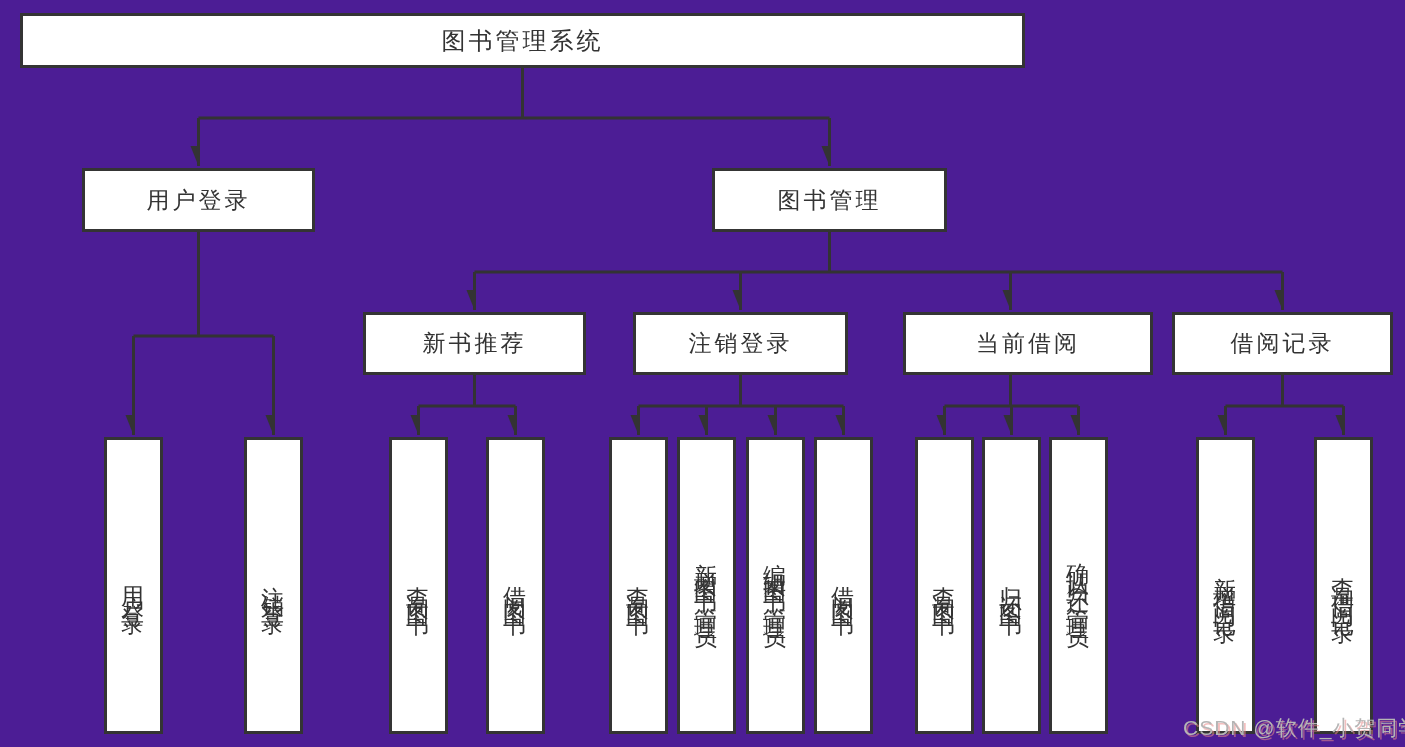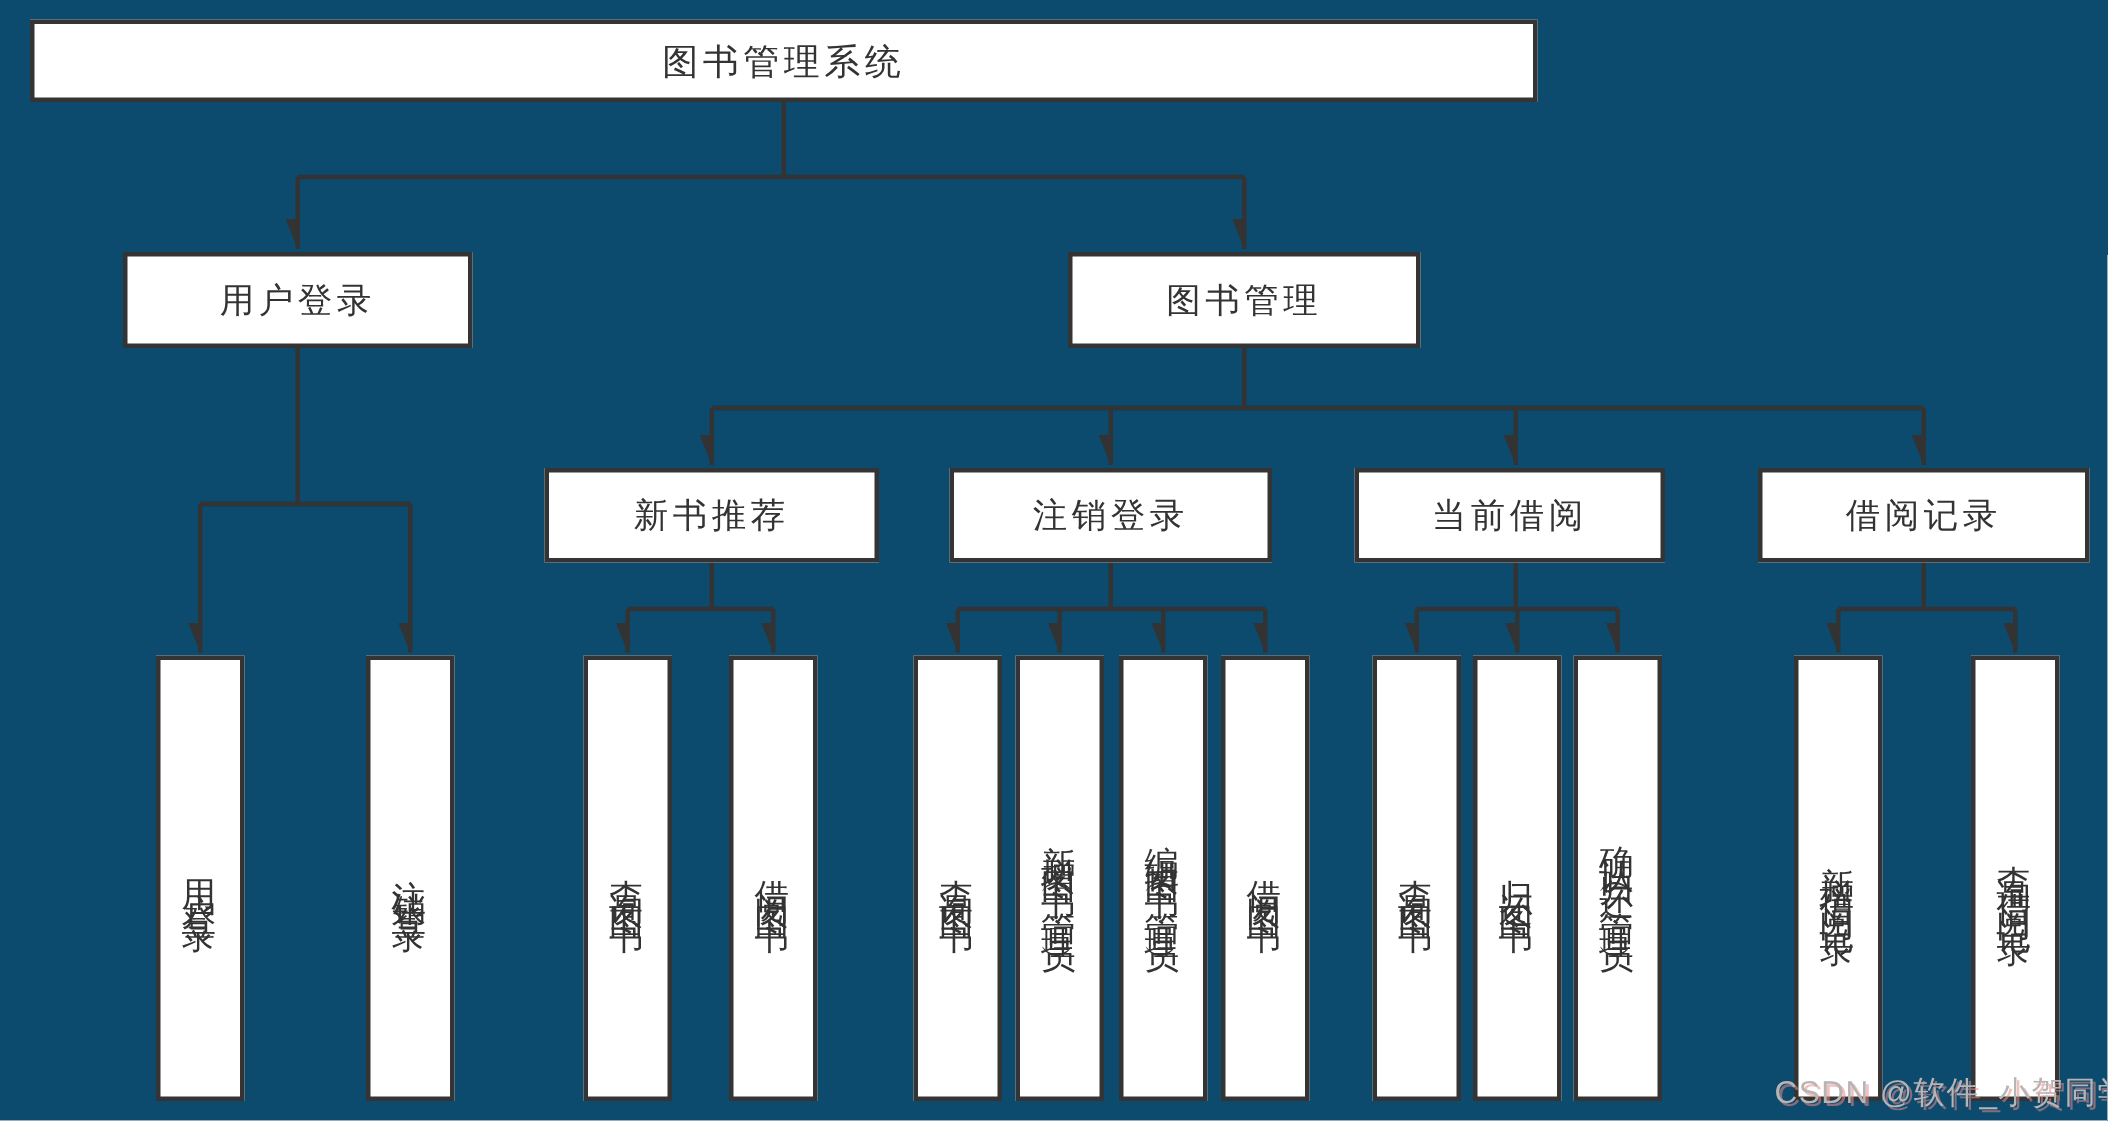--- a/index.html
+++ b/index.html
@@ -1,20 +1,20 @@
 <!DOCTYPE html>
 <html><head>
 <meta charset="utf-8">
 <style>
   html, body { margin: 0; padding: 0; background: #ffffff; }
   .canvas {
     position: relative;
     width: 1405px;
     height: 747px;
-    background: #0c4a6e;
+    background: #4c1d95;
     font-family: "Liberation Sans", "DejaVu Sans", sans-serif;
     color: #333333;
     overflow: hidden;
   }
   svg.connectors {
     position: absolute;
     left: 0; top: 0;
     width: 1405px; height: 747px;
     z-index: 1;
   }
@@ -93,21 +93,21 @@
     <line x1="1343.5" y1="406" x2="1343.5" y2="435" stroke="#333333" stroke-width="3" marker-end="url(#arrowhead)"></line>
   </svg>
 
   <div class="node title" style="left:20px; top:13px; width:1005px; height:55px;">图书管理系统</div>
 
   <div class="node" style="left:82px; top:168px; width:233px; height:64px;">用户登录</div>
   <div class="node" style="left:363px; top:312px; width:223px; height:63px;">新书推荐</div>
 
   <div class="node" style="left:712px; top:168px; width:235px; height:64px;">图书管理</div>
   <div class="node" style="left:633px; top:312px; width:215px; height:63px;">注销登录</div>
-  <div class="node" style="left:903px; top:312px; width:207px; height:63px;">当前借阅</div>
+  <div class="node" style="left:903px; top:312px; width:250px; height:63px;">当前借阅</div>
   <div class="node" style="left:1172px; top:312px; width:221px; height:63px;">借阅记录</div>
 
   <div class="node leaf" style="left:104px; top:437px; width:59px; height:297px;">用户登录</div>
   <div class="node leaf" style="left:244px; top:437px; width:59px; height:297px;">注销登录</div>
   <div class="node leaf" style="left:389px; top:437px; width:59px; height:297px;">查询图书</div>
   <div class="node leaf" style="left:486px; top:437px; width:59px; height:297px;">借阅图书</div>
   <div class="node leaf" style="left:609px; top:437px; width:59px; height:297px;">查询图书</div>
   <div class="node leaf" style="left:677px; top:437px; width:59px; height:297px;">新增图书（管理员）</div>
   <div class="node leaf" style="left:746px; top:437px; width:59px; height:297px;">编辑图书（管理员）</div>
   <div class="node leaf" style="left:814px; top:437px; width:59px; height:297px;">借阅图书</div>

